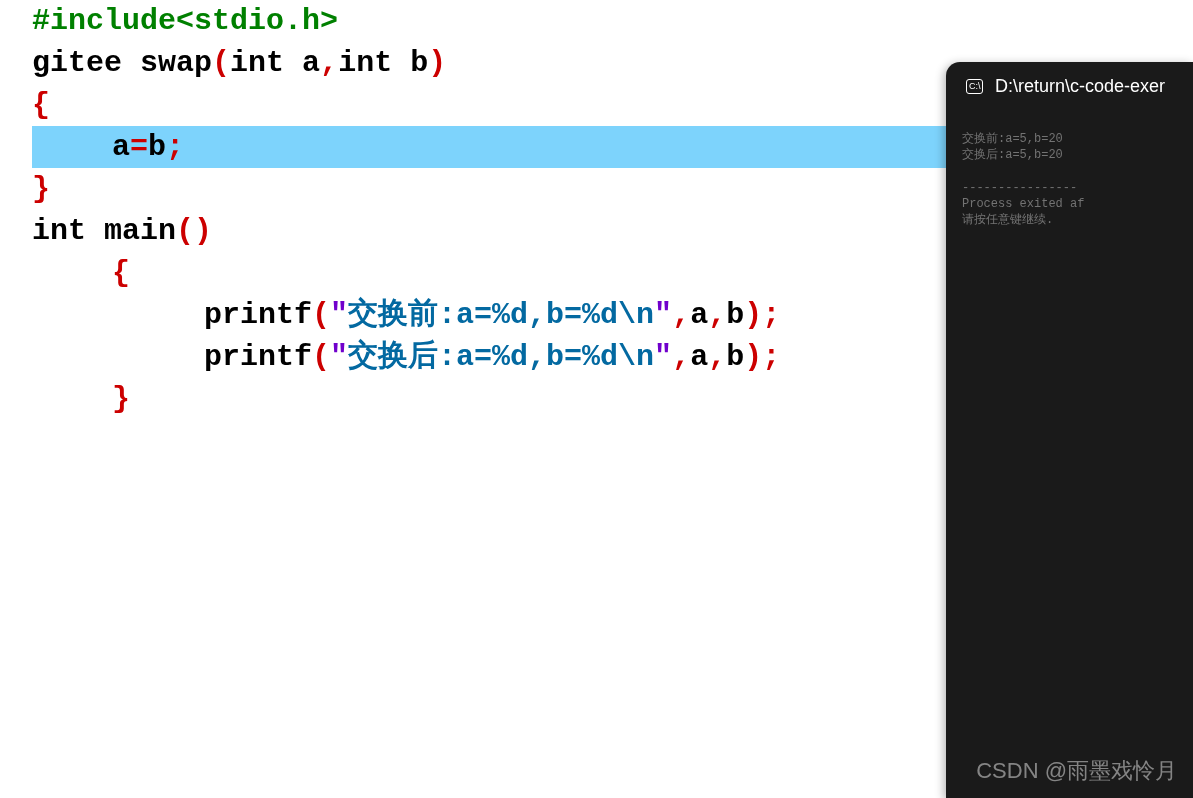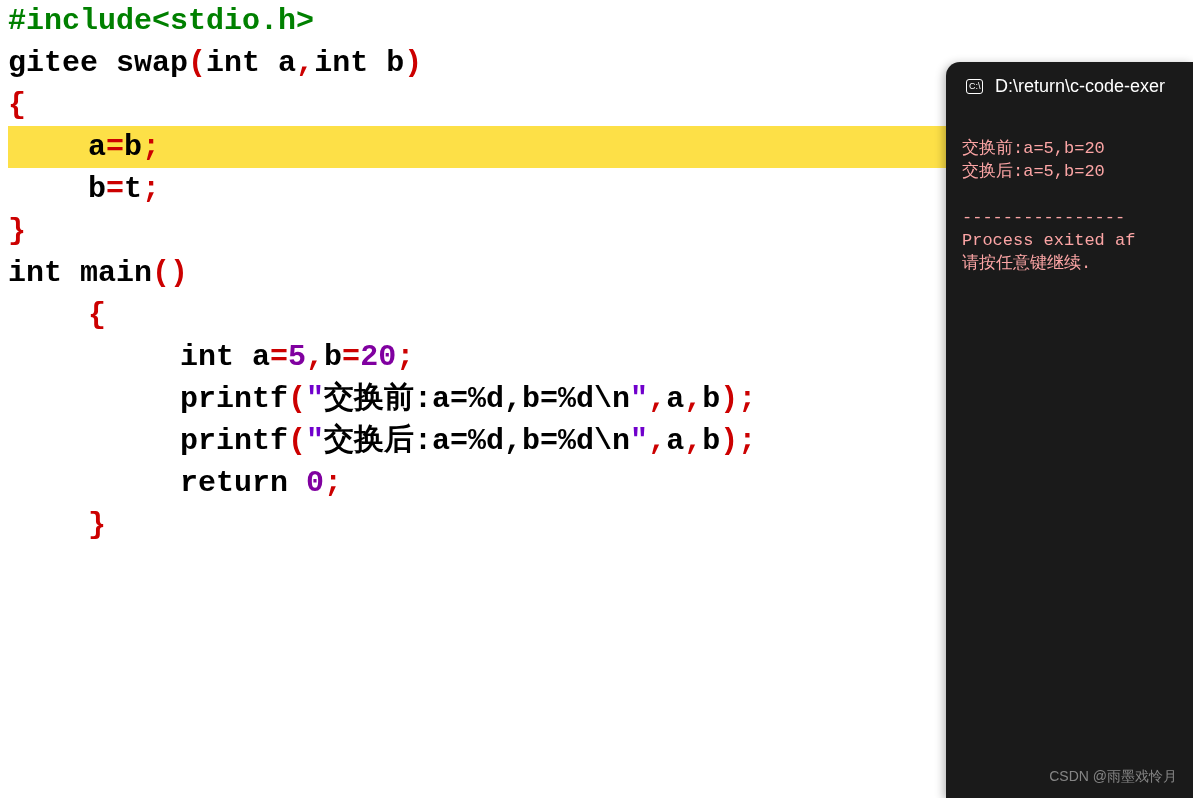--- a/index.html
+++ b/index.html
@@ -7,30 +7,31 @@
       font-family: Consolas, 'Courier New', monospace;
       font-size: 30px;
       font-weight: bold;
       background: #ffffff;
       position: relative;
       width: 1193px;
       height: 798px;
       overflow: hidden;
     }
     .editor {
-      padding: 0 8px;
+      padding: 0 0;
       line-height: 1.4;
+      margin-left: 32px;
     }
     .line { white-space: pre; }
-    .line.highlight { background: #fde047; }
+    .line.highlight { background: #7dd3fc; }
     .green { color: #008000; }
     .black { color: #000000; }
     .red { color: #cc0000; }
     .purple { color: #8000a0; }
-    .blue { color: #000000; }
+    .blue { color: #0369a1; }
     .string-purple { color: #7000cc; }
     .indent1 { padding-left: 80px; }
     .indent2 { padding-left: 172px; }
     .indent0b { padding-left: 80px; }
     
     .terminal {
       position: absolute;
       top: 62px;
       right: 0;
       width: 247px;
@@ -58,53 +59,50 @@
       display: flex;
       align-items: center;
       justify-content: flex-start;
       padding-left: 2px;
       font-size: 9px;
       color: #fff;
       line-height: 1;
     }
     .terminal-body {
       padding: 0 16px;
-      color: #fca5a5;
+      color: #737373;
       font-family: Consolas, 'Courier New', monospace;
-      font-size: 17px;
+      font-size: 12px;
       font-weight: normal;
       line-height: 1.35;
       white-space: pre;
     }
     .watermark {
       position: absolute;
       bottom: 12px;
       right: 16px;
       color: rgba(220,220,220,0.55);
-      font-size: 14px;
+      font-size: 22px;
       font-weight: normal;
       font-family: 'Microsoft YaHei', sans-serif;
     }
   </style>
 </head>
 <body>
 
 <div class="editor">
   <div class="line"><span class="green">#</span><span class="green">include</span><span class="green">&lt;</span><span class="green">stdio.h</span><span class="green">&gt;</span></div>
   <div class="line"><span class="black">gitee</span><span> </span><span class="black">swap</span><span class="red">(</span><span class="black">int</span><span> </span><span class="black">a</span><span class="red">,</span><span class="black">int</span><span> </span><span class="black">b</span><span class="red">)</span></div>
   <div class="line"><span class="red">{</span></div>
   <div class="line highlight indent1"><span class="black">a</span><span class="red">=</span><span class="black">b</span><span class="red">;</span></div>
-  <div class="line indent1"><span class="black">b</span><span class="red">=</span><span class="black">t</span><span class="red">;</span></div>
   <div class="line"><span class="red">}</span></div>
   <div class="line"><span class="black">int</span><span> </span><span class="black">main</span><span class="red">(</span><span class="red">)</span></div>
   <div class="line indent0b"><span class="red">{</span></div>
-  <div class="line indent2"><span class="black">int</span><span> </span><span class="black">a</span><span class="red">=</span><span class="purple">5</span><span class="red">,</span><span class="black">b</span><span class="red">=</span><span class="purple">20</span><span class="red">;</span></div>
   <div class="line indent2"><span class="black">printf</span><span class="red">(</span><span class="string-purple">"</span><span class="blue">交换前</span><span class="blue">:a=%d,b=%d\n</span><span class="string-purple">"</span><span class="red">,</span><span class="black">a</span><span class="red">,</span><span class="black">b</span><span class="red">)</span><span class="red">;</span></div>
   <div class="line indent2"><span class="black">printf</span><span class="red">(</span><span class="string-purple">"</span><span class="blue">交换后</span><span class="blue">:a=%d,b=%d\n</span><span class="string-purple">"</span><span class="red">,</span><span class="black">a</span><span class="red">,</span><span class="black">b</span><span class="red">)</span><span class="red">;</span></div>
-  <div class="line indent2"><span class="black">return</span><span> </span><span class="purple">0</span><span class="red">;</span></div>
   <div class="line indent0b"><span class="red">}</span></div>
 </div>
 
 <div class="terminal">
   <div class="terminal-title">
     <span class="terminal-icon">C:\</span>
     <span>D:\return\c-code-exer</span>
   </div>
   <div class="terminal-body">
 <span>交换前:a=5,b=20</span>

